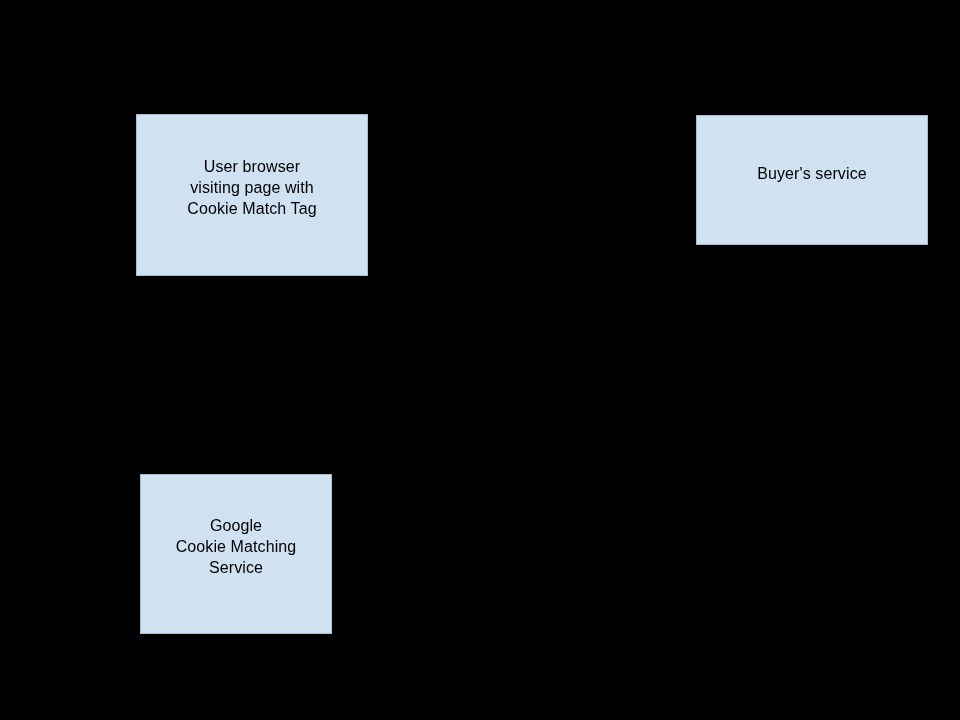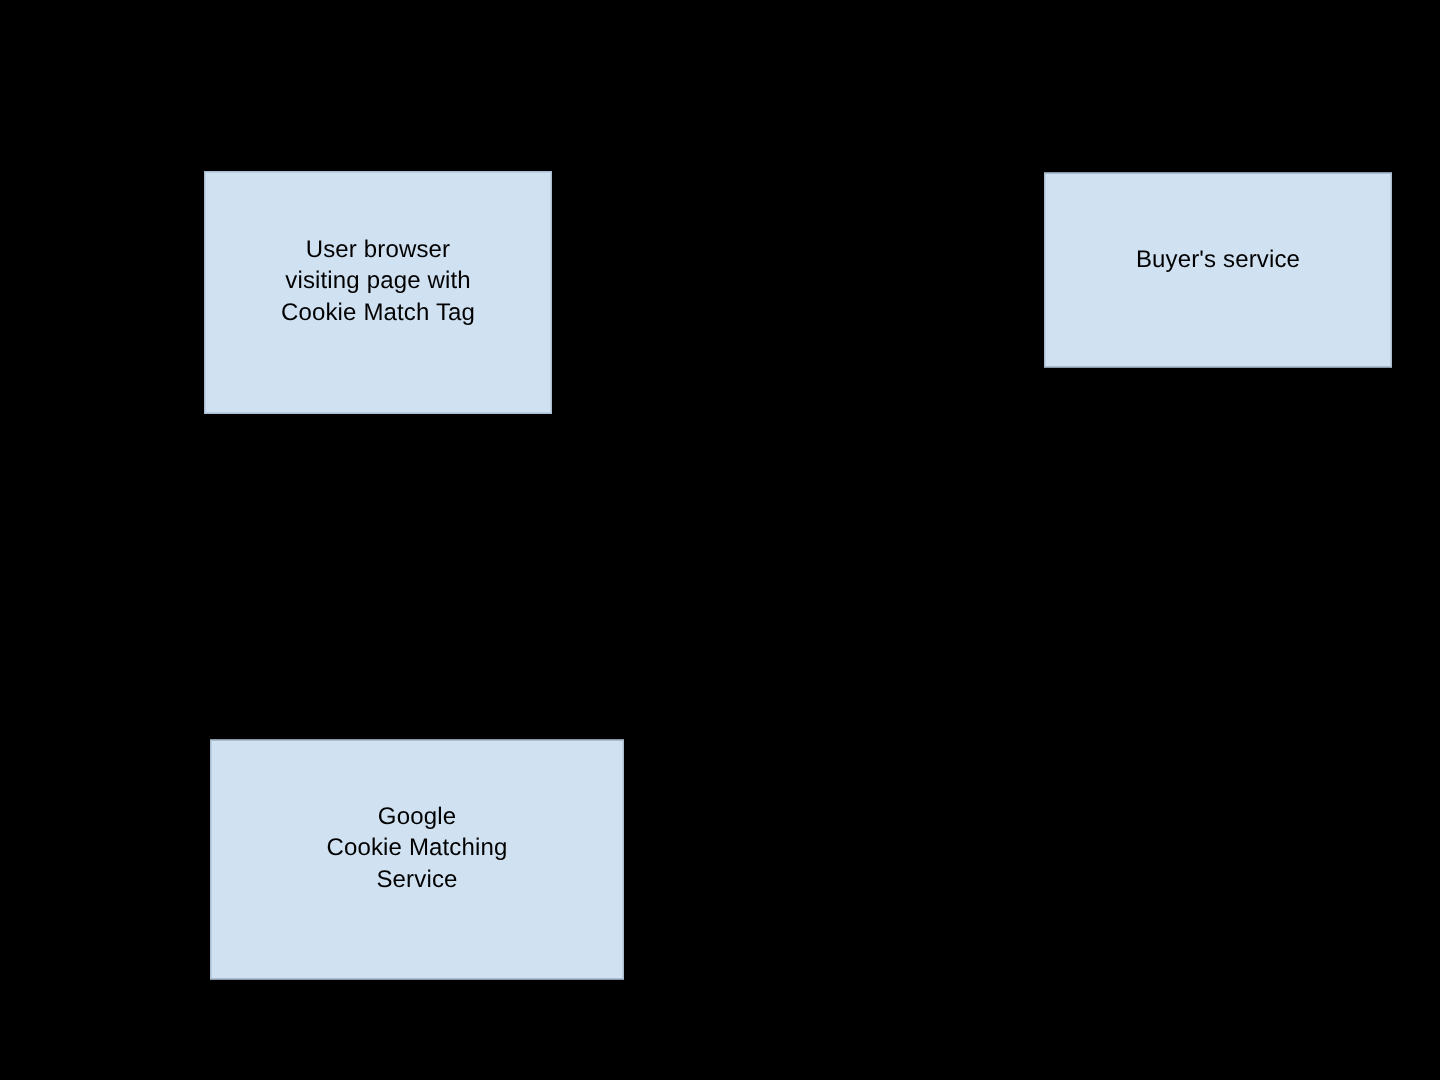--- a/index.html
+++ b/index.html
@@ -35,21 +35,21 @@
     white-space: pre-line;
     letter-spacing: 0.1px;
   }
   
   #node-user-browser   { left: 136px; top: 114px; width: 232px; height: 162px; justify-content: flex-end; }
   #node-user-browser .node-label { transform: translateY(-8px); }
 
   #node-buyers-service { left: 696px; top: 115px; width: 232px; height: 130px; }
   #node-buyers-service .node-label { transform: translateY(-7px); }
 
-  #node-google-cms     { left: 140px; top: 493px; width: 276px; height: 160px; }
+  #node-google-cms     { left: 140px; top: 474px; width: 192px; height: 160px; }
   #node-google-cms .node-label { transform: translateY(-8px); }
 </style>
 </head>
 <body>
 
 <div id="canvas">
 
   <div class="node" id="node-user-browser">
     <div class="node-label">User browser
 visiting page with

